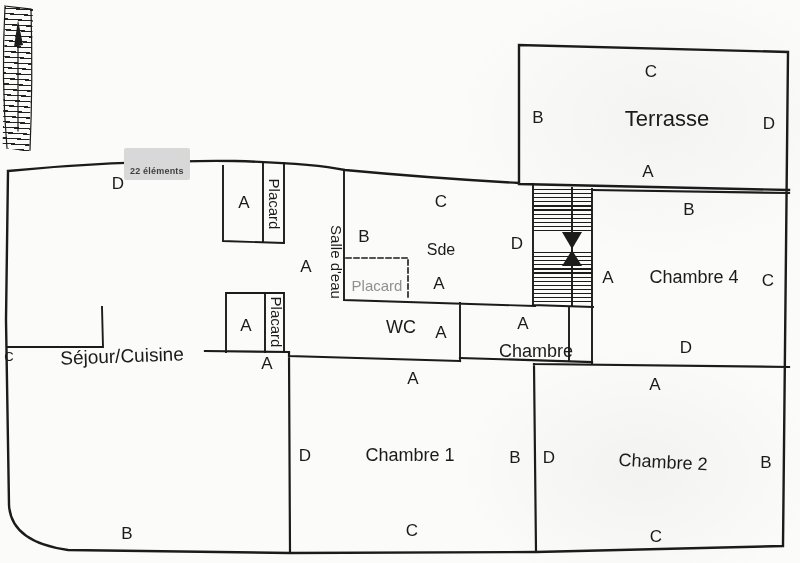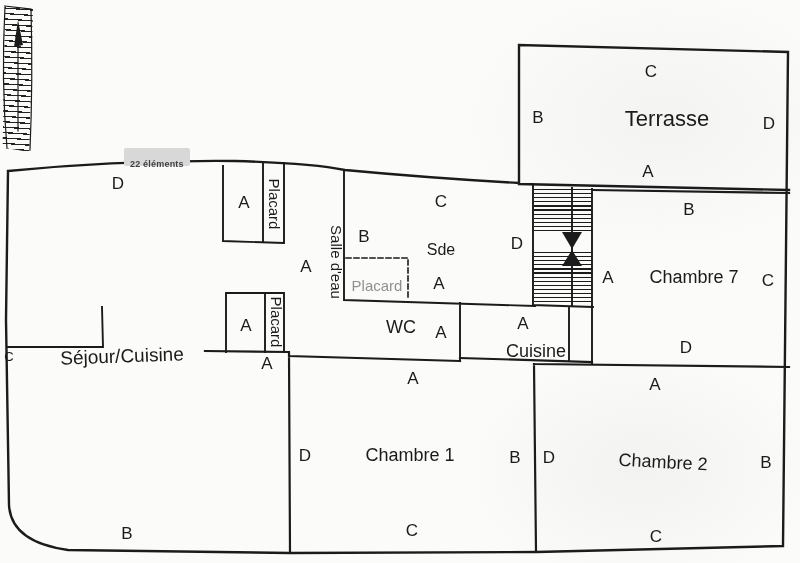--- a/index.html
+++ b/index.html
@@ -42,21 +42,21 @@
   #labels{position:absolute;left:0;top:0;width:100%;height:100%;}
   .lbl{
     position:absolute;white-space:nowrap;color:var(--ink);
     transform:translate(-50%,-50%);line-height:1;
   }
   .lbl.vert{transform:translate(-50%,-50%) rotate(90deg);}
   .lbl.muted{color:var(--muted);}
   .badge{
     position:absolute;left:124px;top:148px;height:15px;
     background:var(--badge-bg);color:var(--badge-tx);
-    border-radius:2px;padding:9px 6px;
+    border-radius:2px;padding:16px 6px;
     font-size:9px;font-weight:bold;line-height:15px;letter-spacing:.2px;
   }
 </style>
 </head>
 <body>
 
 <div class="stage">
 
   <div class="hatch balcony"></div>
 
@@ -99,31 +99,31 @@
       <span class="lbl" style="left: 244px; top: 202px; font-size: 17px;">A</span>
       <span class="lbl vert" style="left: 274px; top: 204px; font-size: 15px;">Placard</span>
       <span class="lbl" style="left: 441px; top: 201px; font-size: 17px;">C</span>
       <span class="lbl" style="left: 689px; top: 209px; font-size: 17px;">B</span>
       <span class="lbl" style="left: 364px; top: 236px; font-size: 17px;">B</span>
       <span class="lbl" style="left: 517px; top: 243px; font-size: 17px;">D</span>
       <span class="lbl" style="left: 441px; top: 250px; font-size: 16px;">Sde</span>
       <span class="lbl vert" style="left: 336px; top: 262px; font-size: 15px;">Salle d'eau</span>
       <span class="lbl" style="left: 306px; top: 266px; font-size: 17px;">A</span>
       <span class="lbl" style="left: 608px; top: 277px; font-size: 17px;">A</span>
-      <span class="lbl" style="left: 694px; top: 277px; font-size: 18px;">Chambre 7</span>
+      <span class="lbl" style="left: 694px; top: 277px; font-size: 18px;">Chambre 4</span>
       <span class="lbl" style="left: 768px; top: 280px; font-size: 17px;">C</span>
       <span class="lbl" style="left: 439px; top: 283px; font-size: 17px;">A</span>
       <span class="lbl muted" style="left: 377px; top: 285px; font-size: 15px;">Placard</span>
       <span class="lbl vert" style="left: 276px; top: 322px; font-size: 15px;">Placard</span>
       <span class="lbl" style="left: 523px; top: 323px; font-size: 17px;">A</span>
       <span class="lbl" style="left: 246px; top: 325px; font-size: 17px;">A</span>
       <span class="lbl" style="left: 401px; top: 327px; font-size: 18px;">WC</span>
       <span class="lbl" style="left: 441px; top: 332px; font-size: 17px;">A</span>
       <span class="lbl" style="left: 686px; top: 347px; font-size: 17px;">D</span>
-      <span class="lbl" style="left: 536px; top: 351px; font-size: 18px;">Cuisine</span>
+      <span class="lbl" style="left: 536px; top: 351px; font-size: 18px;">Chambre</span>
       <span class="lbl" style="left: 9px; top: 356px; font-size: 13px;">C</span>
       <span class="lbl" style="left: 122px; top: 356px; font-size: 19px; transform: translate(-50%, -50%) rotate(-2deg);">Séjour/Cuisine</span>
       <span class="lbl" style="left: 267px; top: 363px; font-size: 17px;">A</span>
       <span class="lbl" style="left: 413px; top: 378px; font-size: 17px;">A</span>
       <span class="lbl" style="left: 655px; top: 384px; font-size: 17px;">A</span>
       <span class="lbl" style="left: 305px; top: 455px; font-size: 17px;">D</span>
       <span class="lbl" style="left: 410px; top: 455px; font-size: 18px;">Chambre 1</span>
       <span class="lbl" style="left: 515px; top: 457px; font-size: 17px;">B</span>
       <span class="lbl" style="left: 549px; top: 457px; font-size: 17px;">D</span>
       <span class="lbl" style="left: 663px; top: 462px; font-size: 18px; transform: translate(-50%, -50%) rotate(3deg);">Chambre 2</span>

